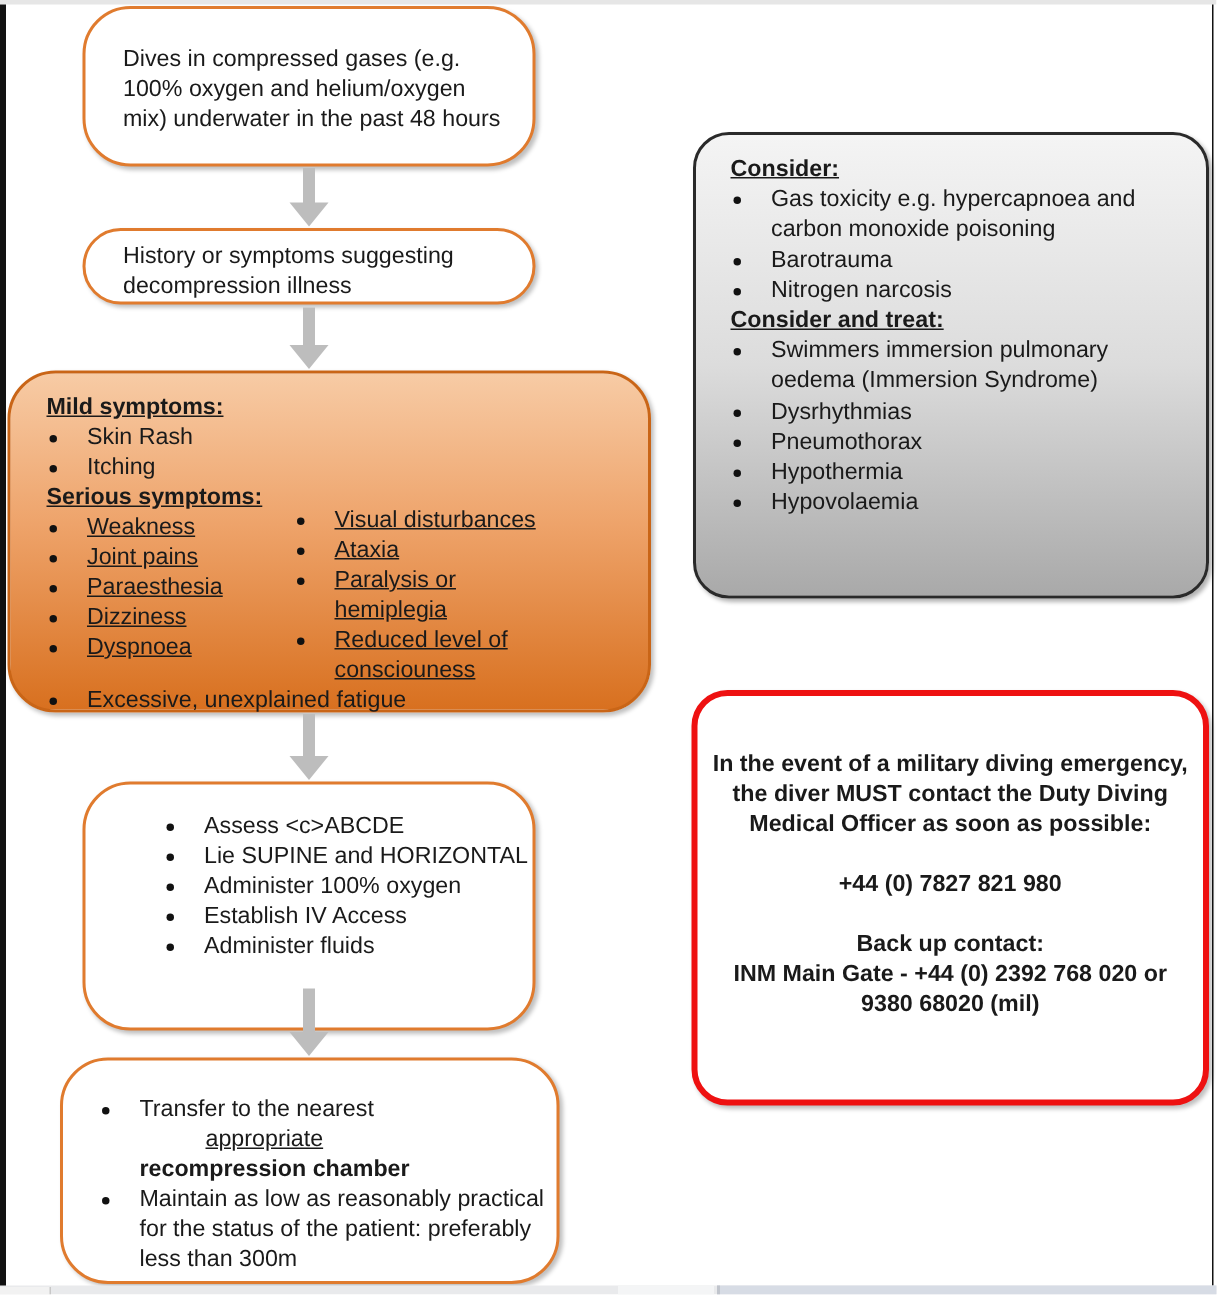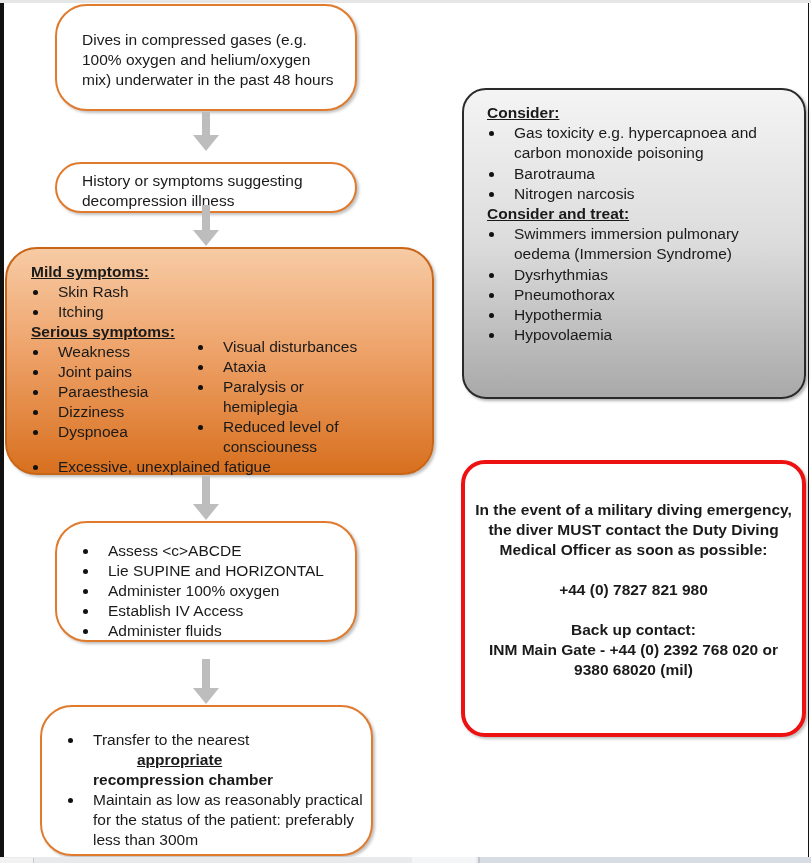--- a/index.html
+++ b/index.html
@@ -26,32 +26,32 @@
   .box p { margin: 0; }
   ul.bl { margin: 0; padding: 0; list-style: none; }
   ul.bl li { position: relative; padding-left: 27px; }
   ul.bl li::before {
     content: ""; position: absolute; left: 2px; top: 8px;
     width: 5px; height: 5px; border-radius: 50%; background: #111;
   }
   .hdr { font-weight: bold; text-decoration: underline; }
 
   #box1 { left: 55px; top: 4px; width: 302px; height: 107px; padding: 24px 0 0 25px; }
-  #box2 { left: 55px; top: 152px; width: 302px; height: 51px; padding: 7px 0 0 25px; margin-top: 10px; }
+  #box2 { left: 55px; top: 152px; width: 302px; height: 51px; padding: 7px 0 0 25px; }
   #box3 {
     left: 5px; top: 247px; width: 429px; height: 228px; padding: 13px 0 0 24px;
     border-color: #c96517;
     background: linear-gradient(to bottom, #f7cba5 0%, #eea36a 45%, #d8701f 100%);
   }
-  #box3 .cols { display: flex; }
+  #box3 .cols { display: flex; text-decoration: underline; }
   #box3 .col1 { width: 165px; }
   #box3 .col2 { margin-top: -5px; }
-  #box4 { left: 55px; top: 521px; width: 302px; height: 121px; padding: 18px 0 0 24px; }
+  #box4 { left: 55px; top: 521px; width: 302px; height: 166px; padding: 18px 0 0 52px; }
   #box5 { left: 40px; top: 705px; width: 333px; height: 151px; padding: 23px 0 0 24px; }
-  #box5 .u { font-weight: bold; text-decoration: underline; margin-left: 44px; }
+  #box5 .u { font-weight: normal; text-decoration: underline; margin-left: 44px; }
   #box5 .b { font-weight: bold; }
 
   #gray-box {
     position: absolute; box-sizing: border-box;
     left: 462px; top: 88px; width: 344px; height: 311px;
     border: 2px solid #2a2a2a; border-radius: 24px;
     background: linear-gradient(to bottom, #f4f4f4 0%, #dcdcdc 50%, #a9a9a9 100%);
     box-shadow: 2px 2px 3px rgba(0,0,0,0.3);
     padding: 13px 0 0 23px; font-size: 15.5px; line-height: 20.2px;
   }

